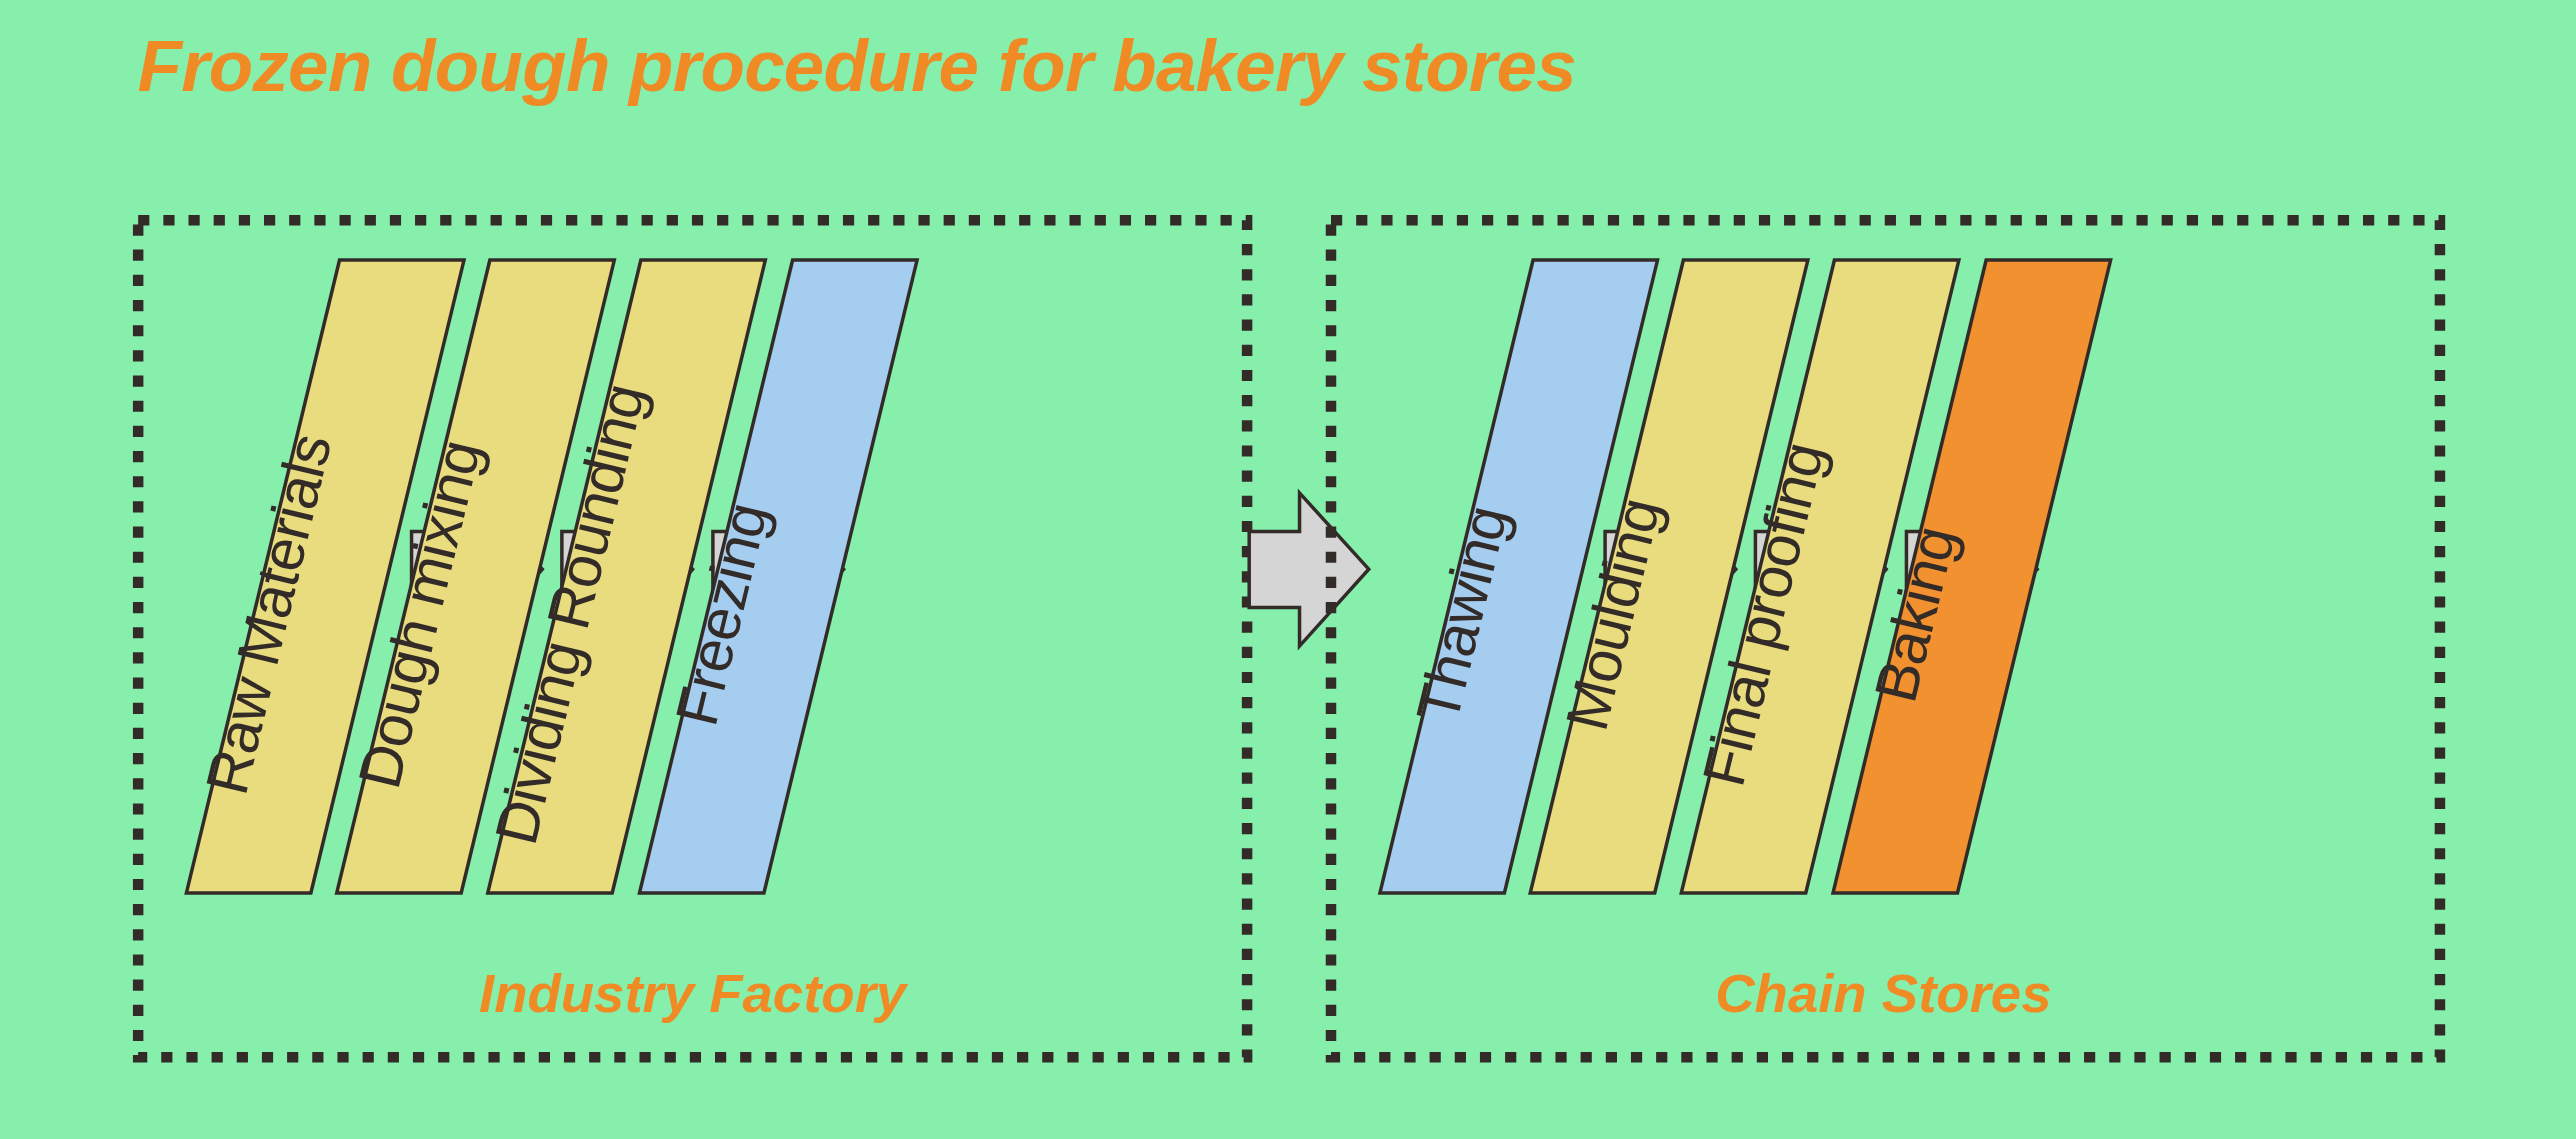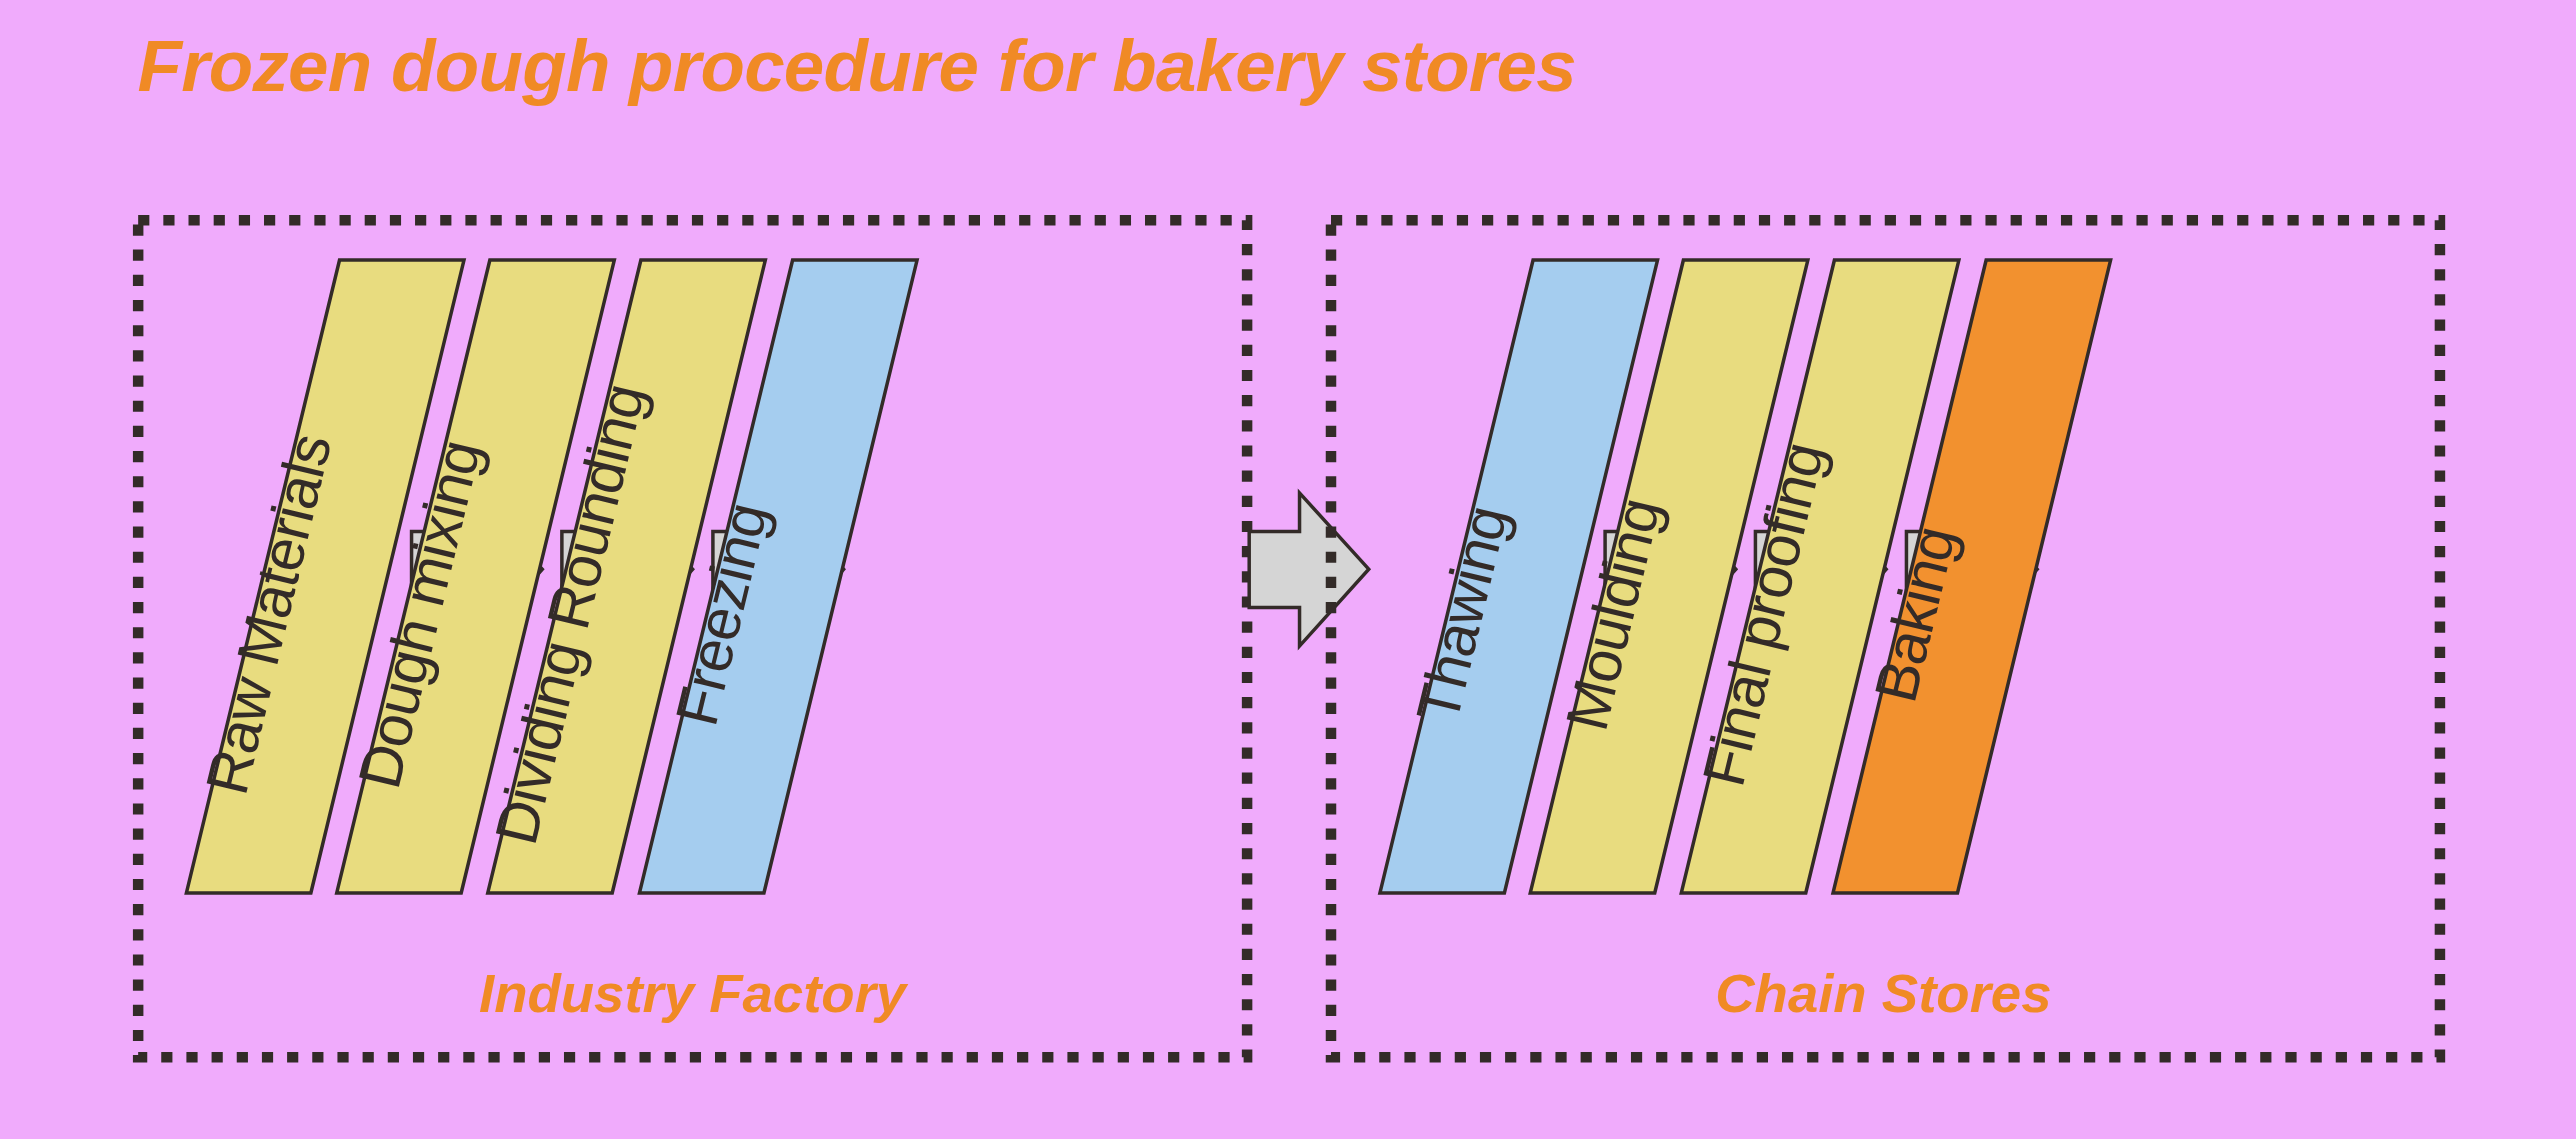--- a/index.html
+++ b/index.html
@@ -7,21 +7,21 @@
     padding: 0;
     background: #ffffff;
   }
   body {
     font-family: "Liberation Sans", sans-serif;
   }
   #stage {
     position: relative;
     width: 2576px;
     height: 1139px;
-    background: #f0abfc;
+    background: #86efac;
     overflow: hidden;
   }
   #canvas {
     position: absolute;
     left: 0;
     top: 0;
     width: 2576px;
     height: 1139px;
   }
   .diagram-title {

